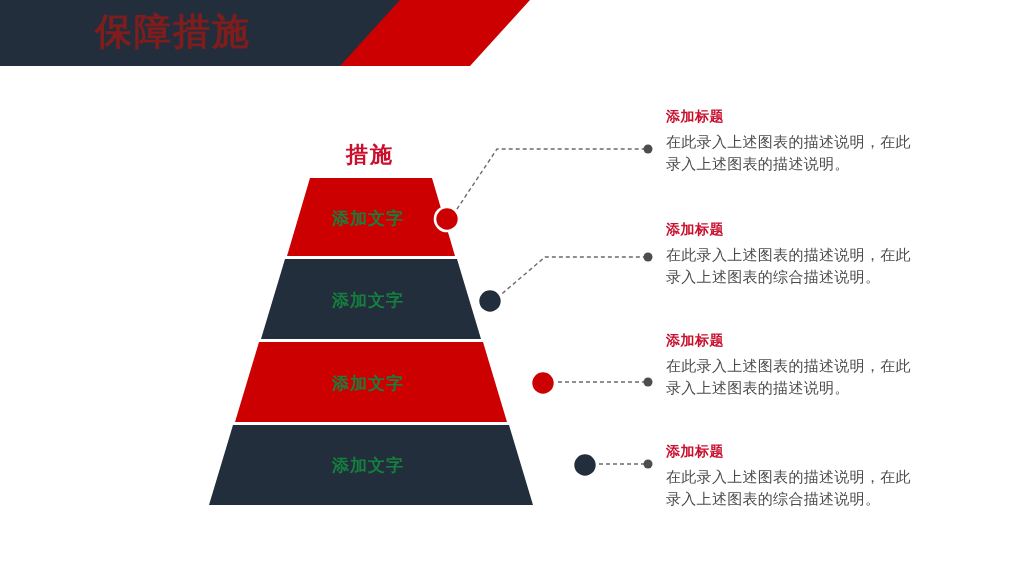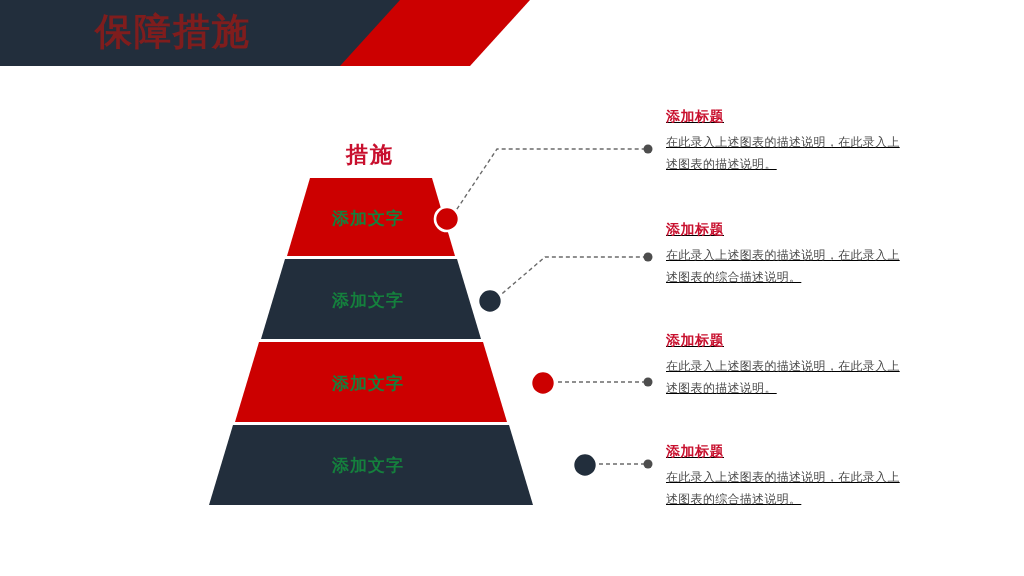--- a/index.html
+++ b/index.html
@@ -86,36 +86,35 @@
   .callouts {
     position: absolute;
     left: 666px;
     top: 0;
     width: 340px;
     height: 576px;
   }
   .callout {
     position: absolute;
     width: 245px;
-    text-decoration: underline;
   }
   .callout.c1 { top: 106px; }
   .callout.c2 { top: 219px; }
   .callout.c3 { top: 330px; }
   .callout.c4 { top: 441px; }
   .callout-title {
     font-size: 14px;
     line-height: 20px;
     font-weight: 700;
     color: #C8102E;
     letter-spacing: 0.5px;
     margin: 0 0 5px 0;
   }
   .callout-body {
-    font-size: 12px;
+    font-size: 15px;
     line-height: 22px;
     color: #4a4a4a;
     letter-spacing: 0.3px;
     margin: 0;
   }
 </style>
 </head>
 <body>
 
 <div class="header">

